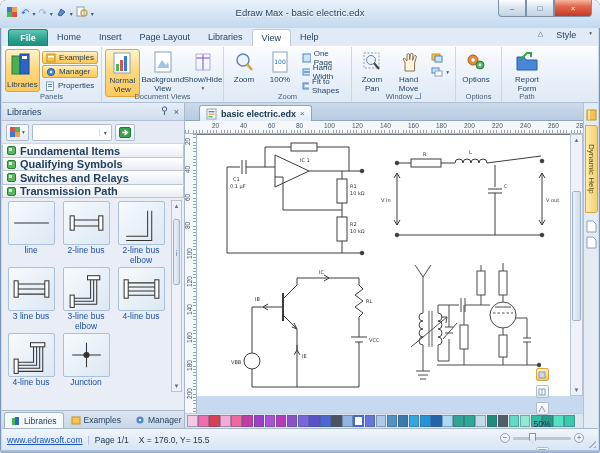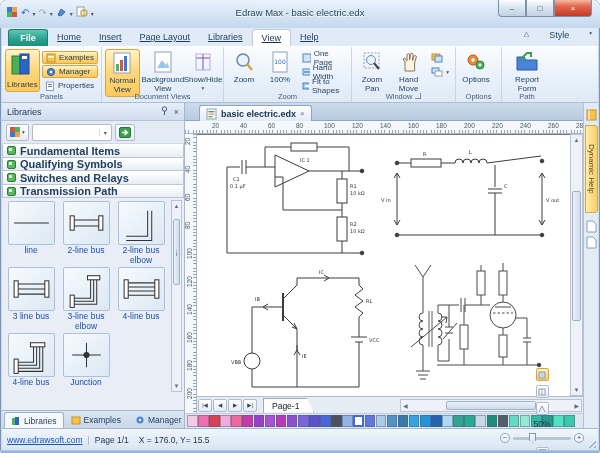--- a/index.html
+++ b/index.html
@@ -16,23 +16,23 @@
   .winbtns { position:absolute; right:8px; top:0; display:flex; }
   .winbtn { width:28px; height:17px; border:1px solid #7d90a8; border-top:none; display:flex; align-items:center; justify-content:center;
     font-size:8px; color:#33475c; background:linear-gradient(#fdfeff,#dde8f2 40%,#c3d2e2); }
   .winbtn.min { border-radius:0 0 0 4px; }
   .winbtn.close { border-radius:0 0 4px 0; background:linear-gradient(#f5b8a0,#e2674d 40%,#c43a26); color:#fff; width:38px; }
 
   
   .tabrow { position:absolute; left:2px; top:28px; width:596px; height:18px; background:#e0ebf7; display:flex; align-items:flex-end; }
   .filetab { width:40px; height:17px; margin-left:6px; border-radius:3px 3px 0 0; text-align:center; font-size:9px; font-weight:bold; color:#fff;
     background:linear-gradient(#62c6b2,#2aa391 55%,#1d8d7c); border:1px solid #17806f; border-bottom:none; line-height:16px; }
-  .rtab { padding:0 9px; height:17px; line-height:16px; font-size:9px; color:#1e3c5c;text-decoration:underline; }
+  .rtab { padding:0 9px; height:17px; line-height:16px; font-size:9px; color:#1e3c5c; }
   .rtab.active { background:#fff; border:1px solid #bccbdc; border-bottom:none; border-radius:3px 3px 0 0; color:#14304e; }
-  .tabrow-right { position:absolute; right:6px; top:2px; display:flex; align-items:flex-start; gap:20px; font-size:9px; color:#1e3c5c; }
+  .tabrow-right { position:absolute; right:6px; top:2px; display:flex; align-items:flex-start; gap:13px; font-size:9px; color:#1e3c5c; }
   .chev { font-size:7px; color:#4a6078; }
 
   
   .ribbon { position:absolute; left:2px; top:46px; width:596px; height:57px;
     background:linear-gradient(#fafcfe,#e9f1fa 55%,#dfeaf6); border-top:1px solid #fff; border-bottom:1px solid #aebfd4; display:flex; }
   .rgroup { position:relative; height:100%; border-right:1px solid #c9d6e4; padding:2px 3px 12px 3px; display:flex; align-items:flex-start; gap:2px; }
   .glabel { position:absolute; left:0; right:0; bottom:1px; text-align:center; font-size:7.5px; color:#47607a; }
   .launcher { display:inline-block; width:6px; height:6px; border-left:1px solid #7890a8; border-bottom:1px solid #7890a8; margin-left:3px; transform:rotate(-90deg); }
   .bigbtn { display:flex; flex-direction:column; align-items:center; justify-content:flex-start; font-size:8px; color:#1e3c5c;
     border-radius:3px; padding:2px 3px; text-align:center; line-height:9px; min-width:34px; }
@@ -640,32 +640,20 @@
       </g>
     </svg>
   </div>
 
   <div class="vscroll">
     <div style="padding-top:2px">▲</div>
     <div class="vthumb"></div>
     <div style="position:absolute;bottom:2px;left:0;right:0">▼</div>
   </div>
 
-  <div class="pagenav">
-    <div class="pnbtn">|◀</div>
-    <div class="pnbtn">◀</div>
-    <div class="pnbtn">▶</div>
-    <div class="pnbtn">▶|</div>
-    <div class="ptab">Page-1</div>
-    <div class="hscroll">
-      <span>◀</span>
-      <div class="hthumb"></div>
-      <span>▶</span>
-    </div>
-  </div>
 
   <div class="palette">
       <div class="swatch" style="background: rgb(243, 203, 227);"></div>
       <div class="swatch" style="background: rgb(239, 111, 174);"></div>
       <div class="swatch" style="background: rgb(216, 64, 84);"></div>
       <div class="swatch" style="background: rgb(242, 171, 217);"></div>
       <div class="swatch" style="background: rgb(238, 106, 157);"></div>
       <div class="swatch" style="background: rgb(196, 59, 168);"></div>
       <div class="swatch" style="background: rgb(156, 64, 202);"></div>
       <div class="swatch" style="background: rgb(168, 82, 212);"></div>

